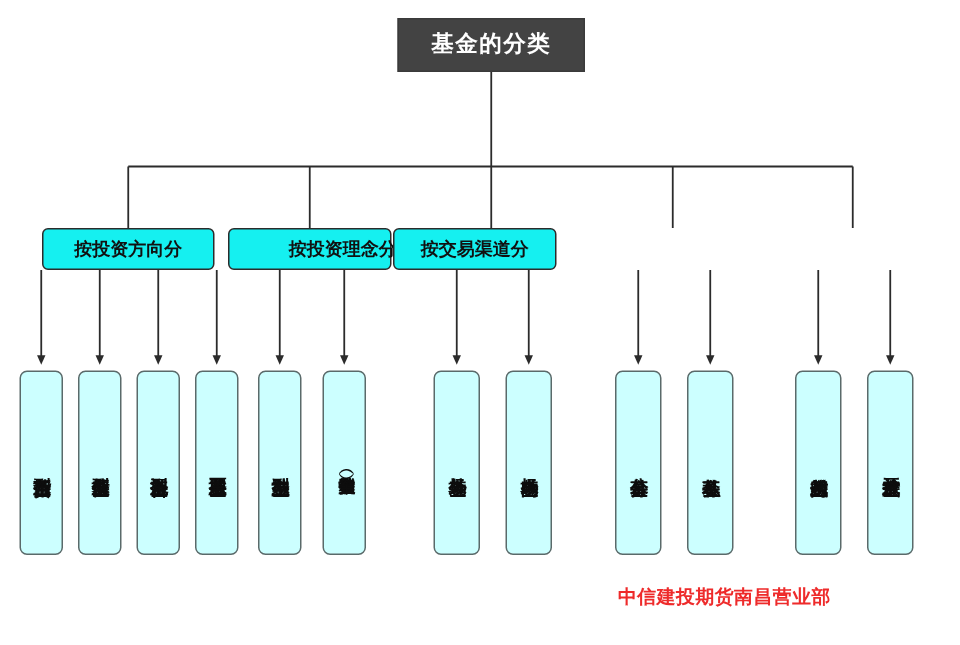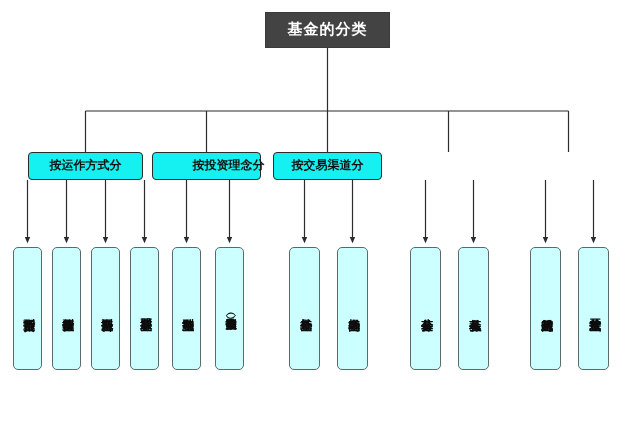--- a/index.html
+++ b/index.html
@@ -5,21 +5,21 @@
   html, body {
     margin: 0;
     padding: 0;
     background: #ffffff;
   }
   #canvas {
     position: relative;
     width: 640px;
     height: 430px;
     background: #ffffff;
-    font-family: Liberation Mono, monospace;
+    font-family: Liberation Serif, serif;
     overflow: hidden;
   }
   #wires {
     position: absolute;
     left: 0;
     top: 0;
     width: 640px;
     height: 430px;
     pointer-events: none;
   }
@@ -154,26 +154,26 @@
       <path d="M545.5,180 L545.5,240"></path>
       <path d="M593.5,180 L593.5,240"></path>
     </g>
   </svg>
 
   <div class="root-box">
     <span class="root-label">基金的分类</span>
   </div>
 
   <div class="cat-box" style="left:28px; width:115px; top:152px;">
-    <span class="cat-label">按运作方式分</span>
+    <span class="cat-label">按投资方向分</span>
   </div>
   <div class="cat-box" style="left:152px; width:109px; top:152px;padding-left:44px;">
     <span class="cat-label">按投资理念分</span>
   </div>
-  <div class="cat-box" style="left:273px; width:109px; top:152px;">
+  <div class="cat-box" style="left:262px; width:109px; top:152px;">
     <span class="cat-label">按交易渠道分</span>
   </div>
 
   <div class="leaf-box" style="left:13px; width:29px;">
     <span class="leaf-label">货币型基金</span>
   </div>
   <div class="leaf-box" style="left:52px; width:29px;">
     <span class="leaf-label">债券型基金</span>
   </div>
   <div class="leaf-box" style="left:91px; width:29px;">
@@ -204,14 +204,15 @@
     <span class="leaf-label">私募基金</span>
   </div>
 
   <div class="leaf-box" style="left:530px; width:31px;">
     <span class="leaf-label">封闭式基金</span>
   </div>
   <div class="leaf-box" style="left:578px; width:31px;">
     <span class="leaf-label">开放式基金</span>
   </div>
 
+  <div class="footer-credit">中信建投期货南昌营业部</div>
 
 </div>
 
 </body></html>

